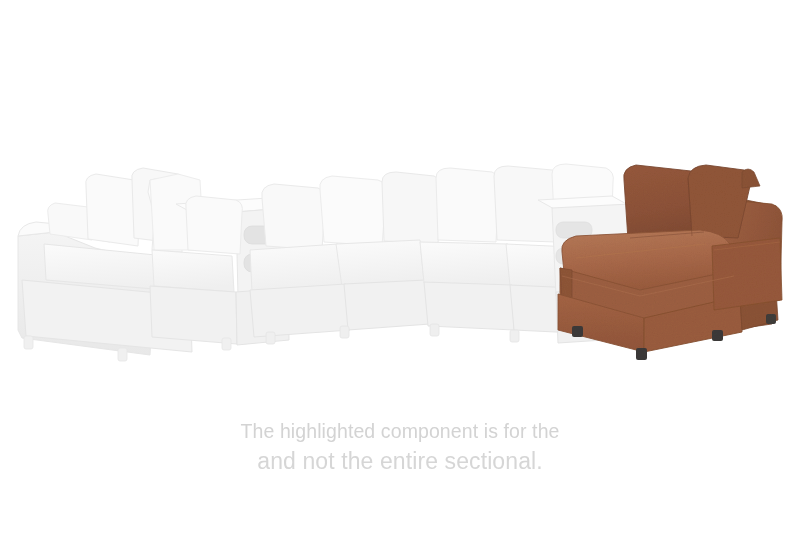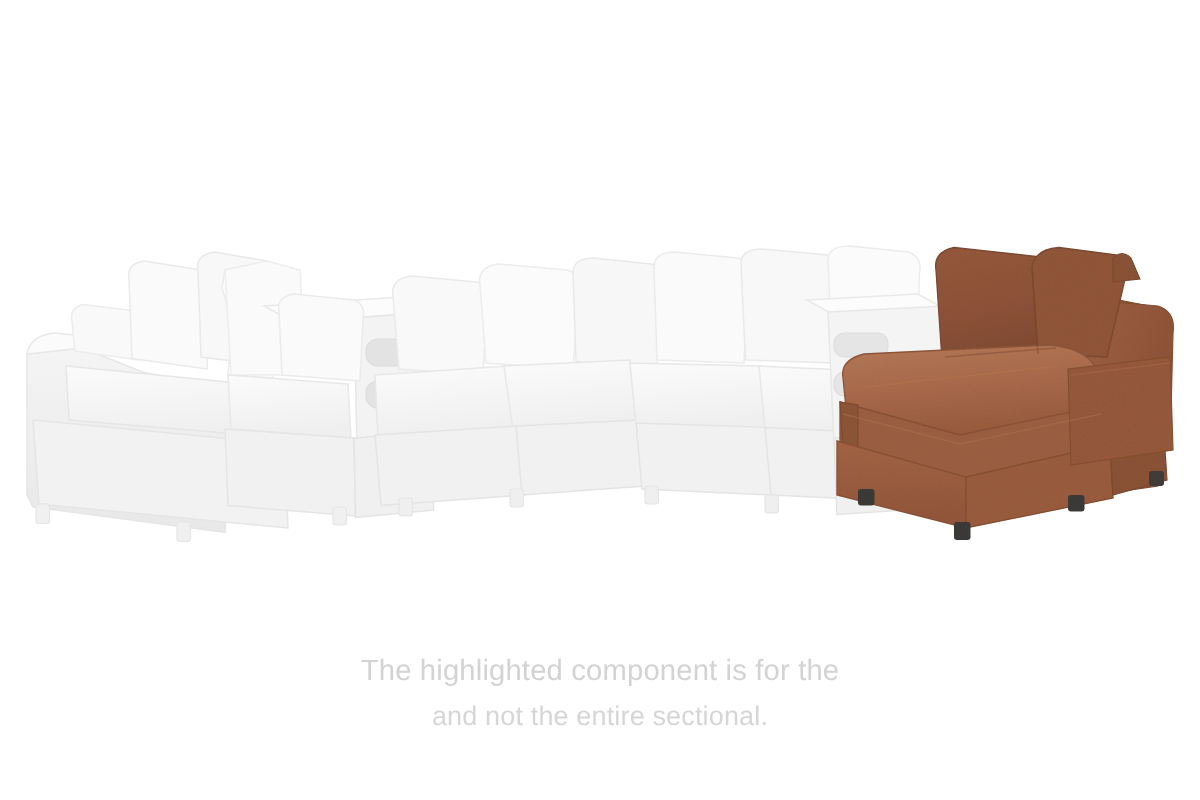--- a/index.html
+++ b/index.html
@@ -21,21 +21,21 @@
   #product-image {
     position: absolute;
     left: 0;
     top: 0;
     width: 800px;
     height: 400px;
   }
   #caption-block {
     position: absolute;
     left: 0;
-    top: 432px;
+    top: 416px;
     width: 800px;
     text-align: center;
   }
   .cap-line {
     display: block;
     width: 100%;
     white-space: nowrap;
   }
   .cap-lead {
     font-size: 19.5px;
@@ -45,21 +45,21 @@
     letter-spacing: 0.1px;
   }
   .cap-main {
     font-size: 25.5px;
     line-height: 33px;
     font-weight: 700;
     color: #8d8d8d;
     letter-spacing: 0.1px;
   }
   .cap-tail {
-    font-size: 18px;
+    font-size: 23px;
     line-height: 30px;
     font-weight: 400;
     color: #d6d6d6;
     letter-spacing: 0.1px;
   }
 </style>
 </head>
 <body>
 
 <div id="stage">

